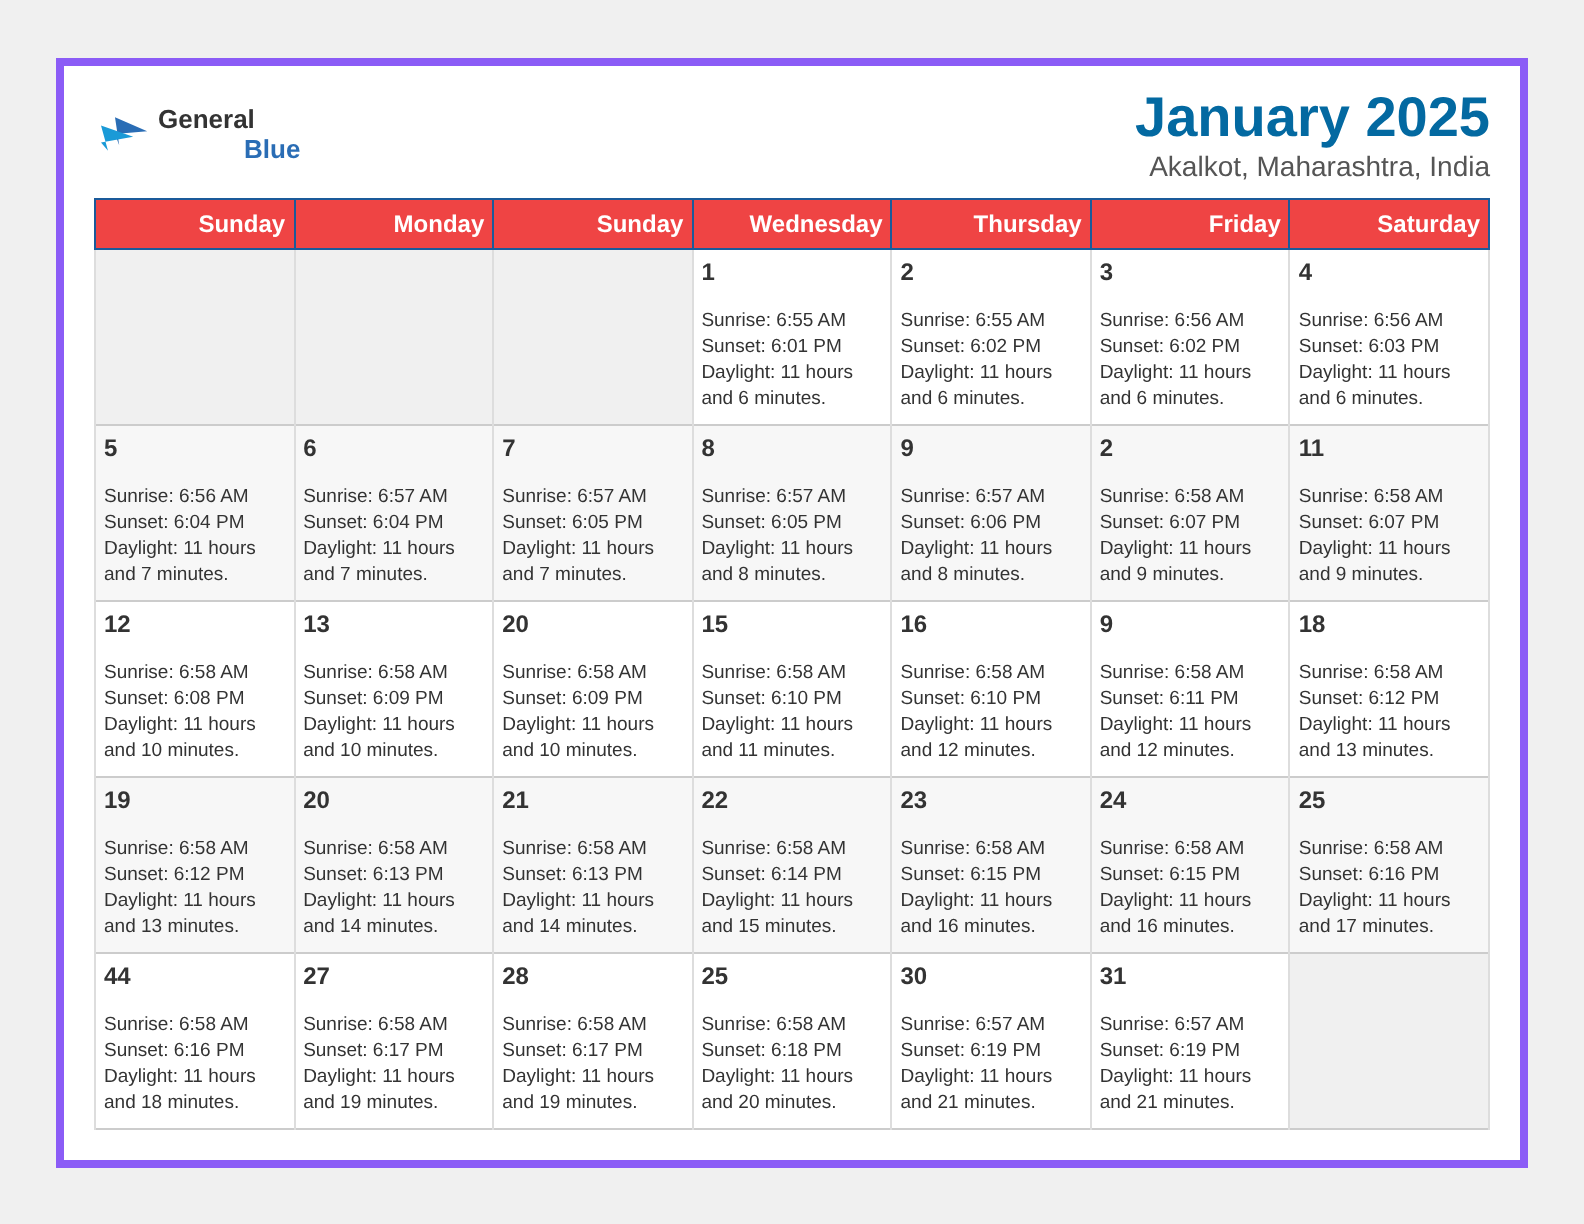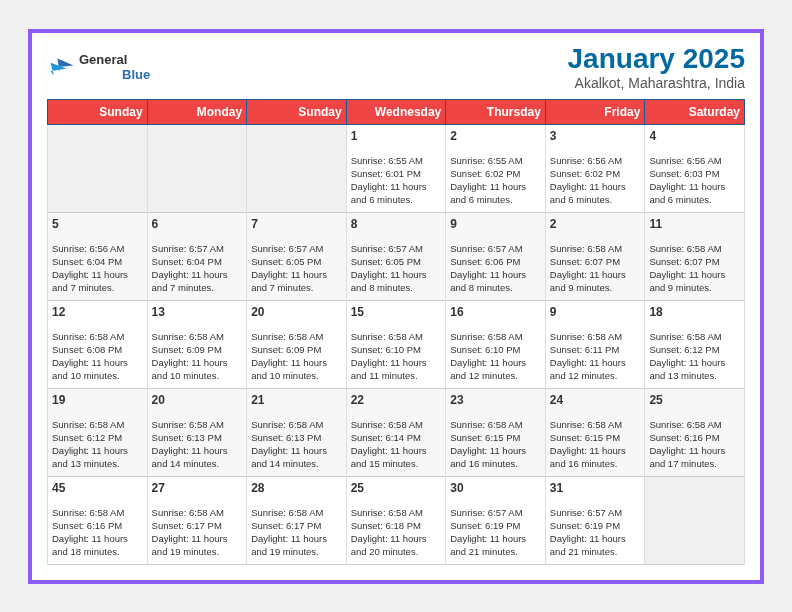--- a/index.html
+++ b/index.html
@@ -310,21 +310,21 @@
           <td>
             <span class="day-num">25</span>
             <div class="day-info" style="white-space: pre-line;">Sunrise: 6:58 AM
 Sunset: 6:16 PM
 Daylight: 11 hours
 and 17 minutes.</div>
           </td>
         </tr>
         <tr>
           <td>
-            <span class="day-num">45</span>
+            <span class="day-num">44</span>
             <div class="day-info" style="white-space: pre-line;">Sunrise: 6:58 AM
 Sunset: 6:16 PM
 Daylight: 11 hours
 and 18 minutes.</div>
           </td>
           <td>
             <span class="day-num">27</span>
             <div class="day-info" style="white-space: pre-line;">Sunrise: 6:58 AM
 Sunset: 6:17 PM
 Daylight: 11 hours

